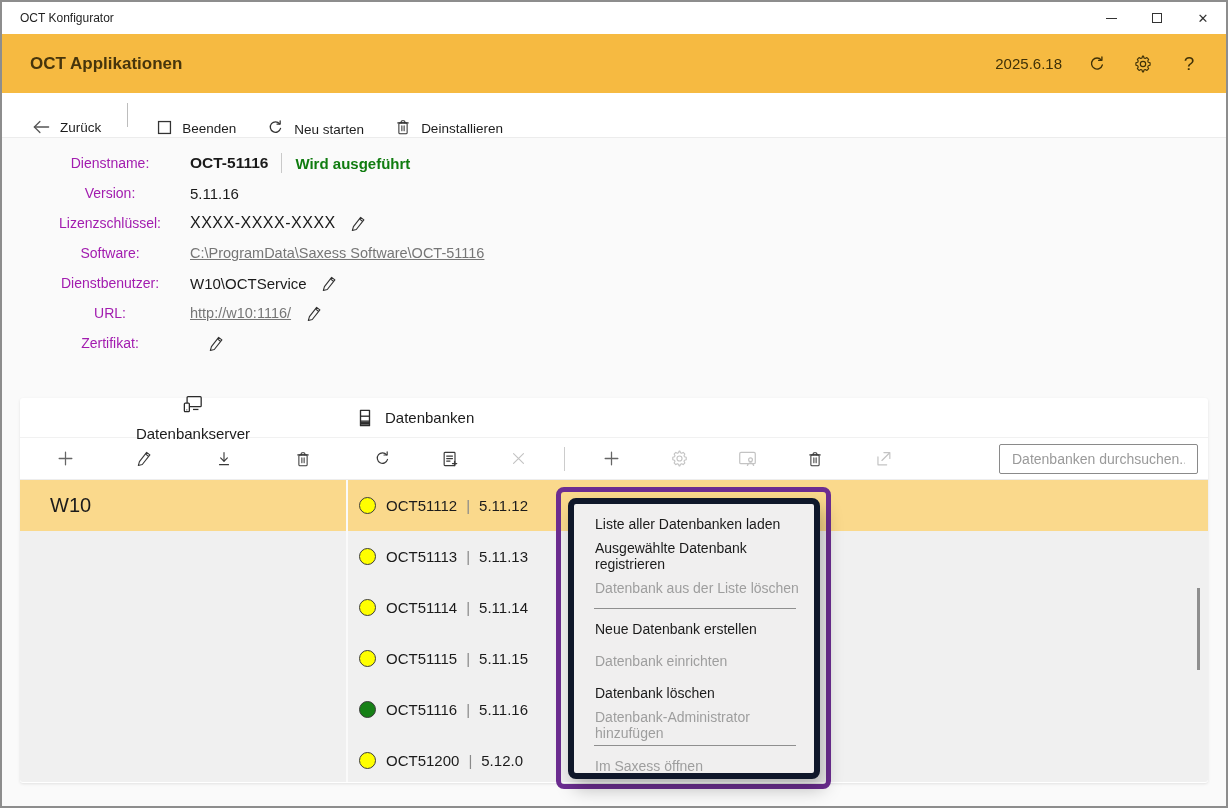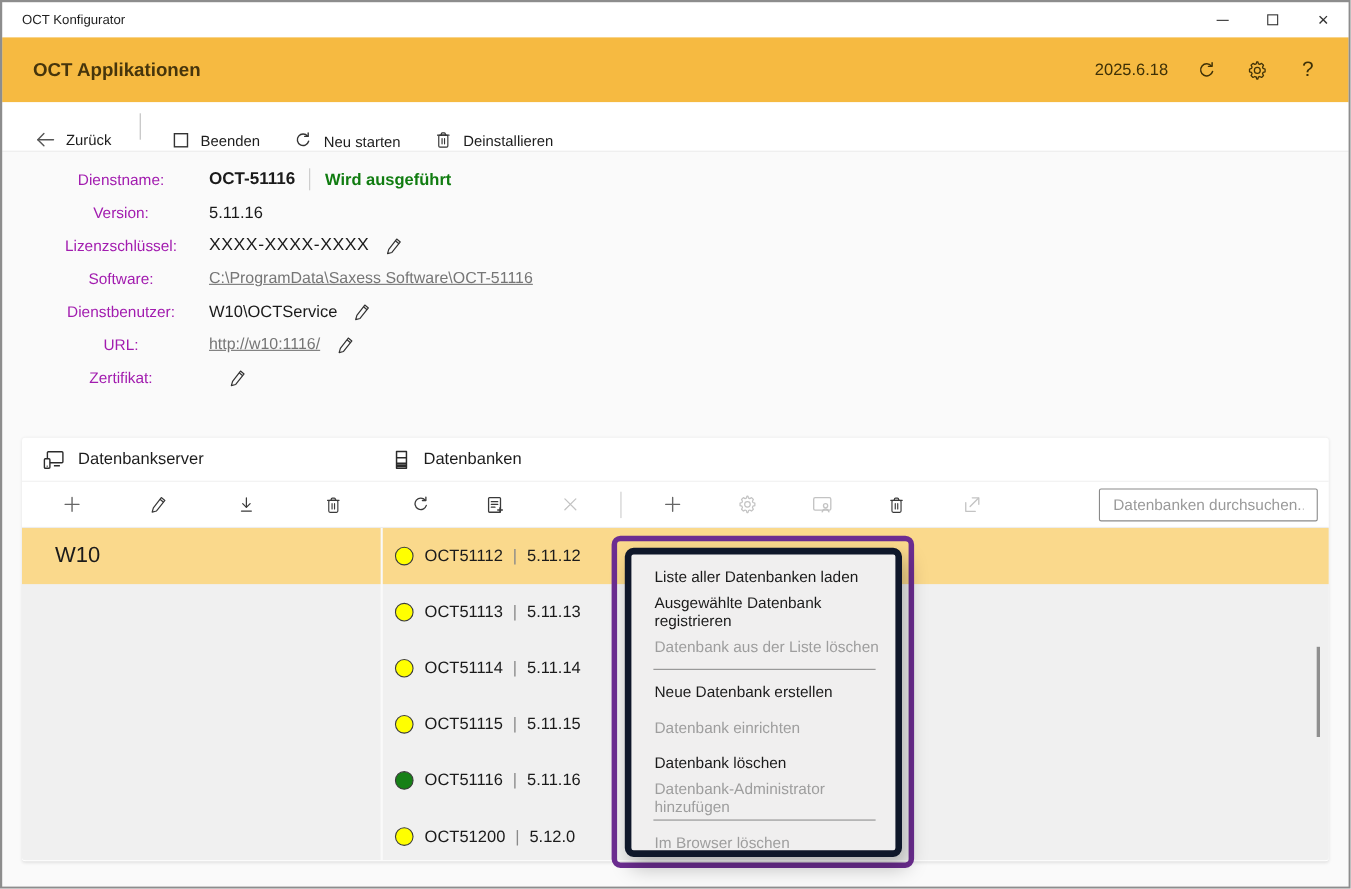--- a/index.html
+++ b/index.html
@@ -41,21 +41,21 @@
   .fval.key { font-size:16px; letter-spacing:0.5px; }
   .vsep { width:1px; height:20px; background:#c9c9c9; margin:0 13px; }
   .fstatus { font-size:15px; font-weight:bold; color:#107C10; }
   .flink { font-size:14.5px; color:#767676; text-decoration:underline; cursor:pointer; }
   .edit-btn { margin-left:12px; width:22px; height:22px; border:none; background:none; color:#333; display:flex; align-items:center; justify-content:center; cursor:pointer; padding:0; }
 
   
   .panels-card { position:absolute; left:20px; top:398px; width:1188px; height:385px; background:#ffffff; border-radius:3px; box-shadow:0 1px 3px rgba(0,0,0,0.10); }
   .phead-row { height:40px; display:flex; align-items:center; border-bottom:1px solid #f1f1f1; }
   .phead { display:flex; align-items:center; gap:11px; font-size:15px; color:#1c1c1c; }
-  .phead-left { width:328px; padding-left:18px; }
+  .phead-left { width:328px; padding-left:18px;flex-direction:column; }
   .phead-right { flex:1; padding-left:8px; }
   .phead svg { display:block; color:#2b2b2b; }
 
   .ptool-row { height:42px; display:flex; align-items:center; border-bottom:1px solid #ededed; }
   .ptools-left { width:328px; display:flex; justify-content:space-evenly; align-items:center; }
   .ptools-right { flex:1; display:flex; align-items:center; position:relative; height:100%; }
   .tool-btn { width:68px; height:34px; display:flex; align-items:center; justify-content:center; background:none; border:none; padding:0; cursor:pointer; }
   .tool-btn svg { display:block; }
   .c-dark { color:#3a3a3a; } .c-mid { color:#666666; } .c-dis { color:#c3c3c3; }
   .tsep { width:1px; height:24px; background:#cccccc; margin:0 12px; }
@@ -373,19 +373,19 @@
     <div class="menu">
       <div class="mitem">Liste aller Datenbanken laden</div>
       <div class="mitem">Ausgewählte Datenbank registrieren</div>
       <div class="mitem disabled">Datenbank aus der Liste löschen</div>
       <div class="msep"></div>
       <div class="mitem">Neue Datenbank erstellen</div>
       <div class="mitem disabled">Datenbank einrichten</div>
       <div class="mitem">Datenbank löschen</div>
       <div class="mitem disabled">Datenbank-Administrator hinzufügen</div>
       <div class="msep"></div>
-      <div class="mitem disabled">Im Browser löschen</div>
+      <div class="mitem disabled">Im Saxess öffnen</div>
     </div>
   </div>
 
   <div class="scroll-thumb"></div>
 
 </div>
 
 </body></html>

